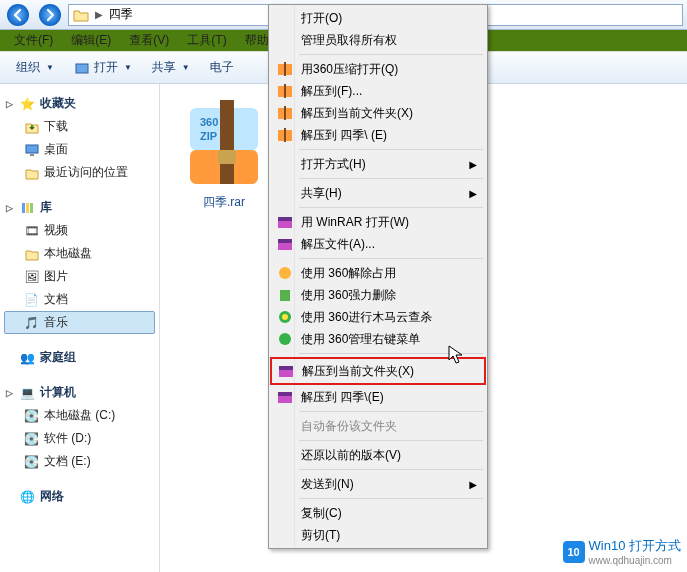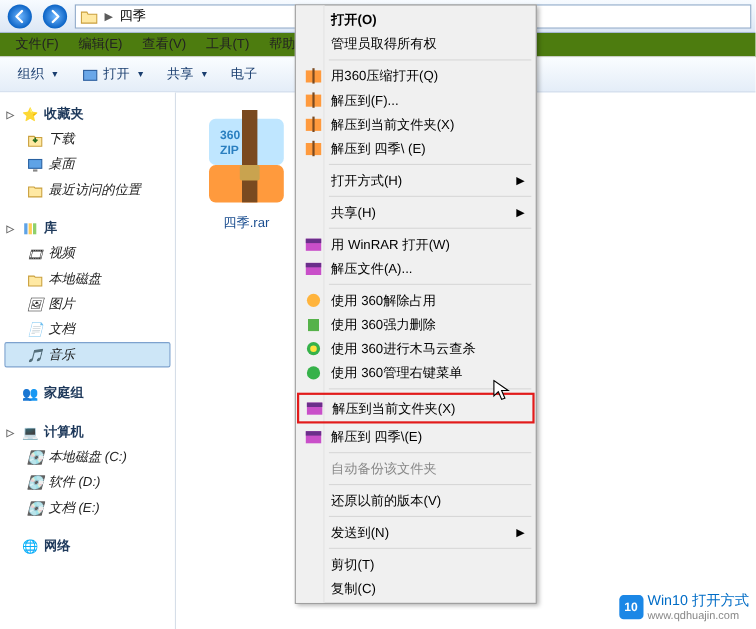--- a/index.html
+++ b/index.html
@@ -20,35 +20,35 @@
 
 .tool-bar { height: 32px; background: linear-gradient(#fafdff, #e4edf8); border-bottom: 1px solid #c9d6e8; display: flex; align-items: center; padding: 0 8px; gap: 4px; }
 .tool-btn { padding: 3px 8px; display: flex; align-items: center; gap: 4px; color: #1a3e6f; }
 .tool-sep::after { content: "▼"; font-size: 8px; color: #1a3e6f; margin-left: 2px; }
 
 
 .main { display: flex; height: calc(100% - 84px); }
 .sidebar { width: 160px; background: #fff; border-right: 1px solid #d6dee8; padding: 8px 4px; overflow: hidden; }
 .tree-group { margin-bottom: 12px; }
 .tree-head { display: flex; align-items: center; gap: 4px; padding: 3px 2px; color: #1e395b; font-weight: bold; }
-.tree-item { display: flex; align-items: center; gap: 4px; padding: 3px 2px 3px 20px; color: #222; font-style: italic; }
+.tree-item { display: flex; align-items: center; gap: 4px; padding: 3px 2px 3px 20px; color: #222; }
 .tree-item.sel { background: #cde6f7; border: 1px solid #7da2ce; border-radius: 2px; padding: 2px 1px 2px 19px; }
 .tri { width: 10px; display: inline-block; color: #6b6b6b; font-size: 9px; }
 .ico { width: 16px; height: 16px; display: inline-flex; align-items: center; justify-content: center; }
 
 
 .content { flex: 1; padding: 16px; display: flex; align-items: flex-start; }
 .file-tile { width: 96px; text-align: center; }
 .file-thumb { width: 80px; height: 90px; margin: 0 auto 4px; position: relative; }
 .file-name { color: #1a4d8f; }
 
 
 .ctx-menu { position: absolute; left: 268px; top: 4px; width: 220px; background: #f0f0f0; border: 1px solid #979797; box-shadow: 2px 2px 4px rgba(0,0,0,.3); padding: 2px; }
 .ctx-row { display: flex; align-items: center; height: 22px; padding: 0 24px 0 30px; position: relative; color: #000; }
-.ctx-row.bold { font-weight: bold; }
+.ctx-row.bold { font-weight: normal; }
 .ctx-row.disabled { color: #888; }
 .ctx-ico { position: absolute; left: 5px; width: 18px; height: 18px; display: flex; align-items: center; justify-content: center; }
 .ctx-arrow { position: absolute; right: 8px; font-size: 10px; }
 .ctx-sep { height: 1px; background: #d7d7d7; margin: 3px 2px 3px 28px; }
 .ctx-icol { position: absolute; left: 0; top: 0; bottom: 0; width: 26px; background: #f0f0f0; border-right: 1px solid #e3e3e3; }
 .ctx-rows { position: relative; }
 .ctx-hl { border: 2px solid #e21b1b; margin: 1px -1px; }
 .ctx-hl .ctx-row { height: 24px; }
 .cursor { position: absolute; left: 448px; top: 345px; }
 
@@ -386,24 +386,24 @@
     <div class="ctx-row">
         <span>还原以前的版本(V)</span>
       </div>
     <div class="ctx-sep"></div>
     <div class="ctx-row">
         <span>发送到(N)</span>
         <span class="ctx-arrow">▶</span>
       </div>
     <div class="ctx-sep"></div>
     <div class="ctx-row">
+        <span>复制(C)</span>
+      </div>
+    <div class="ctx-row">
         <span>剪切(T)</span>
-      </div>
-    <div class="ctx-row">
-        <span>复制(C)</span>
       </div>
   </div>
 </div>
 
 <div class="cursor">
   <svg width="16" height="20" viewBox="0 0 16 20">
       <path d="M1 1l0 14 4-4 3 7 3-1-3-7 6 0z" fill="#fff" stroke="#000"></path>
     </svg>
 </div>
 

